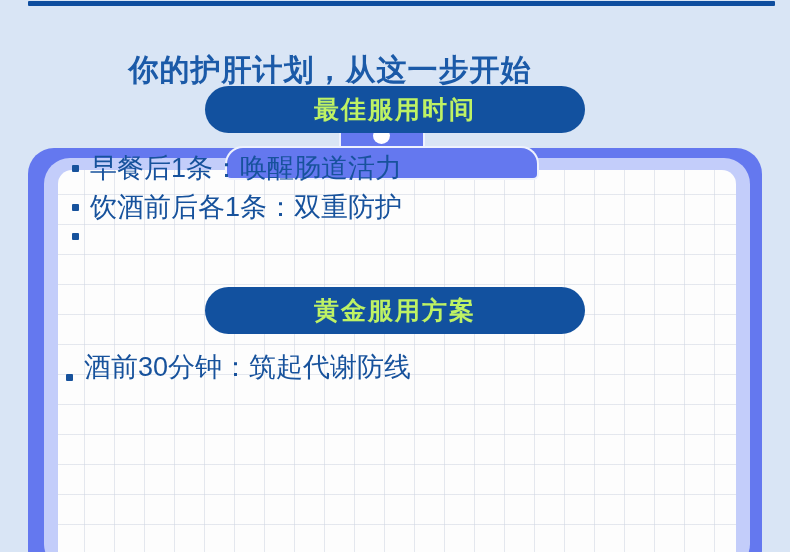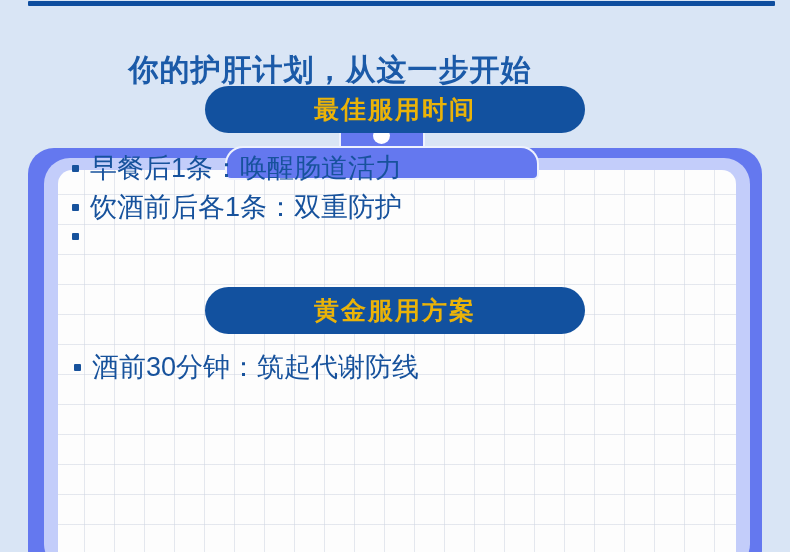--- a/index.html
+++ b/index.html
@@ -135,21 +135,21 @@
 
   .section-badge {
     margin: 0 auto;
     width: 380px;
     height: 47px;
     background: #12519f;
     border-radius: 24px;
     display: flex;
     align-items: center;
     justify-content: center;
-    color: #eab308;
+    color: #bef264;
     font-size: 25px;
     font-weight: bold;
     letter-spacing: 2px;
   }
   #badge-time { margin-top: 64px; }
   #badge-plan { margin-top: 47px; }
 
   .bullet-list {
     margin: 0;
     padding: 0;
@@ -170,21 +170,21 @@
   }
   .bullet-dot {
     width: 7px;
     height: 7px;
     background: #17529c;
     border-radius: 1px;
     margin-right: 11px;
     flex: 0 0 auto;
   }
   #list-time .bullet-item { padding-left: 4px; }
-  #list-plan .bullet-item { padding-left: 16px; }
+  #list-plan .bullet-item { padding-left: 8px; align-items: flex-end; }
 </style>
 </head>
 <body>
 
 <div id="top-rule"></div>
 
 <div id="headline">你的护肝计划，从这一步开始</div>
 
 <div id="clipboard">
   <div class="board-back"></div>

